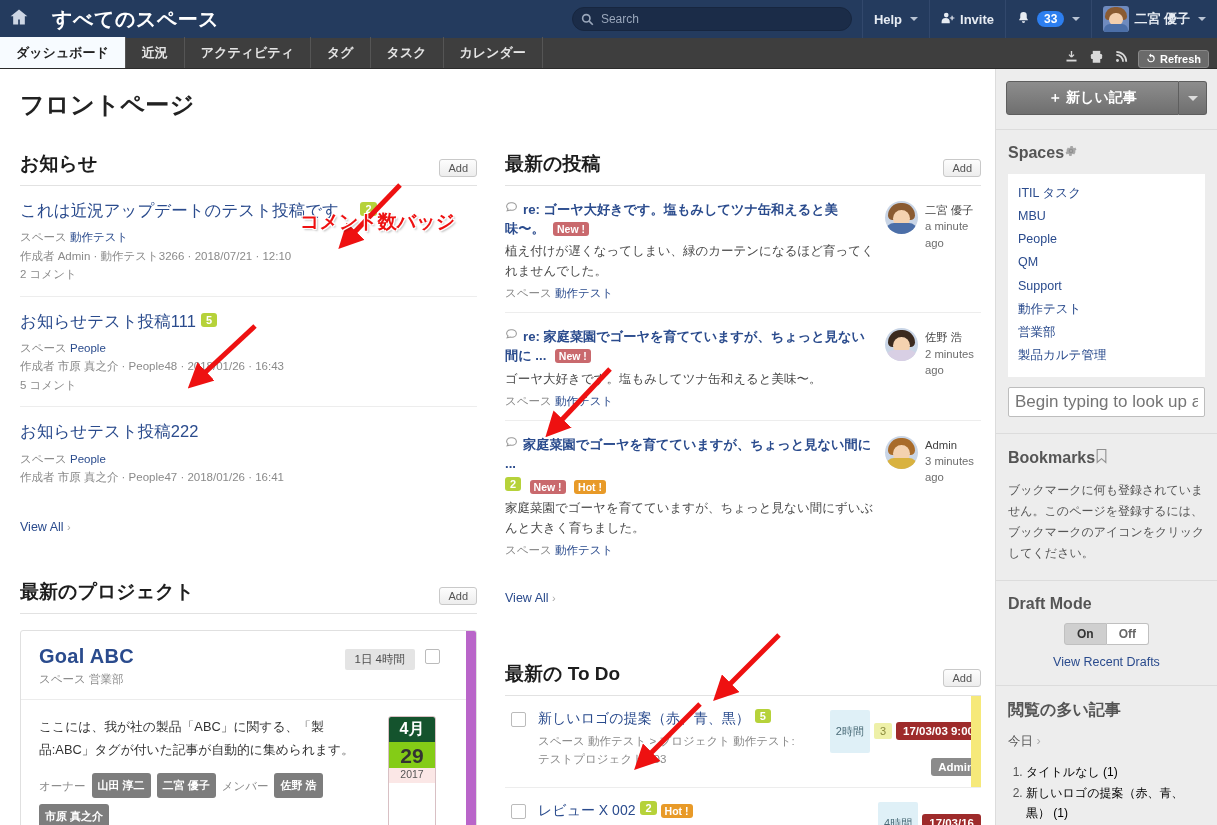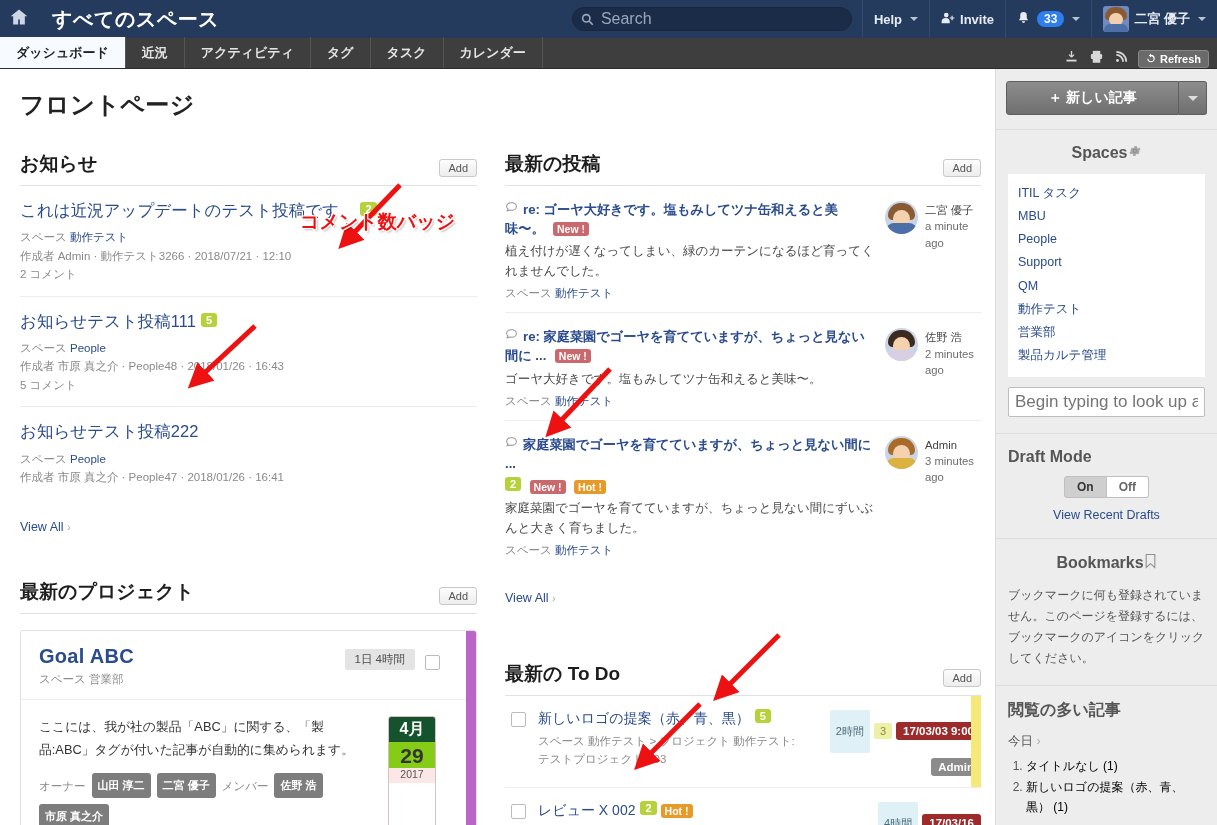--- a/index.html
+++ b/index.html
@@ -25,21 +25,21 @@
     color: #ffffff; font-size: 20px; font-weight: bold; margin-left: 14px;
     letter-spacing: .5px;
   }
   .topbar-right { margin-left: auto; display: flex; align-items: center; height: 38px; }
   .search-wrap {
     position: relative; margin-right: 10px;
   }
   .search-box {
     width: 280px; height: 24px; border-radius: 12px; background: #1b2c48;
     border: 1px solid #132embed; border: 1px solid #17263f;
-    color: #c3ccdb; font-size: 16px; padding: 0 10px 0 28px;
+    color: #c3ccdb; font-size: 12px; padding: 0 10px 0 28px;
     font-family: "Liberation Sans", sans-serif;
   }
   .search-box::placeholder { color: #9aa7bb; }
   .search-ico {
     position: absolute; left: 9px; top: 5px; width: 13px; height: 13px; pointer-events: none;
   }
   .search-ico svg { stroke: #9aa7bb; fill: none; stroke-width: 2; }
   .nav-cell {
     height: 38px; display: flex; align-items: center; gap: 5px;
     padding: 0 11px; color: #e7ecf3; font-size: 13px; font-weight: bold;
@@ -151,21 +151,21 @@
   .av .body { position:absolute; left:1px; bottom:0; width:31px; height:11px; border-radius:8px 8px 0 0; }
   .av-info { font-size: 11.3px; color: #6d6d6d; line-height: 1.45; padding-top: 1px; }
   .av-info .nm { color: #444; }
 
   
   .proj-card { border: 1px solid #e0e0e0; border-radius: 3px; margin-top: 16px; background: #fff; position: relative; overflow:hidden; }
   .proj-bar { position: absolute; right: 0; top: 0; width: 10px; height: 100%; background: #b965c9; }
   .proj-head { padding: 14px 18px 12px; border-bottom: 1px solid #ececec; display:flex; align-items:flex-start; }
   .proj-name { font-size: 20px; color: #2a4b8d; font-weight: bold; letter-spacing: .3px; cursor:pointer; }
   .proj-space { font-size: 11.5px; color: #8a8a8a; margin-top: 4px; }
-  .proj-right { margin-left:auto; display:flex; align-items:flex-end; gap:10px; padding-top:4px; padding-right:18px;}
+  .proj-right { margin-left:auto; display:flex; align-items:flex-start; gap:10px; padding-top:4px; padding-right:18px;}
   .time-chip { background:#e4e4e4; color:#4d4d4d; font-size:11.5px; padding:3px 10px; border-radius:2px; }
   .chk { width:15px; height:15px; border:1px solid #bbb; border-radius:2px; background:#fff; cursor:pointer; }
   .proj-body { padding: 16px 18px 14px; display:flex; }
   .proj-text { font-size: 12.8px; color: #333; line-height: 1.75; flex:1; padding-right: 12px; }
   .tag-row { margin-top: 12px; font-size: 11.5px; color: #8a8a8a; display:flex; align-items:center; gap:6px; flex-wrap:wrap;}
   .person-chip { background:#7d7d7d; color:#fff; font-size:11px; font-weight:bold; border-radius:3px; padding:3px 6px; cursor:pointer;}
   .cal {
     width: 48px; flex: none; border-radius: 3px; overflow: hidden; text-align: center;
     border:1px solid #d8c0c4; margin-right: 22px;
   }
@@ -195,40 +195,40 @@
   .newpost {
     flex: 1; background: linear-gradient(#8d8d8d,#6f6f6f); color: #fff; font-size: 14px;
     font-weight: bold; border: 1px solid #5e5e5e; border-radius: 3px 0 0 3px;
     padding: 7px 0; text-align: center; cursor: pointer;
   }
   .newpost-dd {
     width: 28px; background: linear-gradient(#8d8d8d,#6f6f6f); border: 1px solid #5e5e5e;
     border-left: none; border-radius: 0 3px 3px 0; display:flex; align-items:center; justify-content:center; cursor:pointer;
   }
   .sb-section { border-top: 1px solid #dcdcdc; padding: 14px 12px 16px; }
-  .sb-head { display:flex; align-items:center; justify-content:center; margin-bottom: 12px; }
+  .sb-head { display:flex; align-items:center; justify-content:flex-start; margin-bottom: 12px; }
   .sb-title { font-size: 16px; font-weight: bold; color: #555; }
   .sb-tabs { display: flex; align-items: flex-end; gap: 2px; font-size: 12px; padding-left: 6px;}
   .sb-tab { padding: 4px 9px; color: #444; cursor: pointer; border-radius: 3px 3px 0 0; }
   .sb-tab.active { background: #fff; }
   .sb-tab.link { color: #2a4b8d; font-weight: bold; margin-left: 4px; }
   .sb-list { background: #fff; padding: 8px 10px 10px; font-size: 12.5px; line-height: 1.85; }
   .sb-list a { color: #2a4b8d; text-decoration: none; display:block; cursor:pointer; }
   .sb-input {
     width: 100%; margin-top: 10px; border: 1px solid #bdbdbd; border-radius: 2px;
     font-size: 17px; padding: 4px 6px; color: #777; background:#fff;
     font-family: "Liberation Sans", sans-serif;
   }
   .sb-text { font-size: 12px; color: #555; line-height: 1.75; }
   .toggle-wrap { display:flex; justify-content:center; margin-top: 10px; }
   .tg { font-size: 12px; font-weight: bold; padding: 3px 12px; border:1px solid #c0c0c0; cursor:pointer; }
   .tg.on { background:#cfcfcf; color:#333; border-radius: 3px 0 0 3px; }
   .tg.off { background:#fff; color:#666; border-left: none; border-radius: 0 3px 3px 0; }
   .center-link { display:block; text-align:center; font-size:12.5px; color:#2a4b8d; margin-top:10px; cursor:pointer; }
-  .today-link { font-size:12.5px; color:#555; margin-bottom:6px; }
+  .today-link { font-size:12.5px; color:#555; margin-bottom:12px; }
   .pop-list { font-size:12px; color:#555; line-height:1.72; padding-left: 18px; margin:0; }
   .pop-list li { color:#555; }
   .pop-list a { color:#000000; text-decoration:none; cursor:pointer; }
 
   
   .anno-label {
     position: absolute; color: #ee1111; font-size: 19px; font-weight: bold;
     font-family: "DejaVu Sans", sans-serif;
     text-shadow: 1px 1px 0 #fff, -1px 1px 0 #fff, 1px -1px 0 #fff, -1px -1px 0 #fff,
                  2px 2px 2px rgba(0,0,0,.25);
@@ -593,51 +593,51 @@
           <svg width="14" height="14" viewBox="0 0 24 24" fill="#8f8f8f">
               <path d="M12 8a4 4 0 1 0 0 8 4 4 0 0 0 0-8zm0 6a2 2 0 1 1 0-4 2 2 0 0 1 0 4z"></path>
               <path d="M19.4 13a7.6 7.6 0 0 0 0-2l2-1.5-2-3.4-2.3 1a7.6 7.6 0 0 0-1.7-1l-.4-2.6h-4l-.4 2.6a7.6 7.6 0 0 0-1.7 1l-2.3-1-2 3.4L4.6 11a7.6 7.6 0 0 0 0 2l-2 1.5 2 3.4 2.3-1a7.6 7.6 0 0 0 1.7 1l.4 2.6h4l.4-2.6a7.6 7.6 0 0 0 1.7-1l2.3 1 2-3.4z" opacity=".75"></path>
             </svg>
         </span>
       </div>
       <div class="sb-list">
         <a>ITIL タスク</a>
         <a>MBU</a>
         <a>People</a>
+        <a>QM</a>
         <a>Support</a>
-        <a>QM</a>
         <a>動作テスト</a>
         <a>営業部</a>
         <a>製品カルテ管理</a>
       </div>
       <input class="sb-input" value="" placeholder="Begin typing to look up a space." style="">
-    </div>
-
-    <div class="sb-section">
-      <div class="sb-title">Draft Mode</div>
-      <div class="toggle-wrap">
-        <span class="tg on">On</span>
-        <span class="tg off">Off</span>
-      </div>
-      <span class="center-link">View Recent Drafts</span>
     </div>
 
     <div class="sb-section">
       <div class="sb-head">
         <span class="sb-title">Bookmarks</span>
         <span>
           <svg width="13" height="16" viewBox="0 0 24 28" fill="none" stroke="#8f8f8f" stroke-width="2">
               <path d="M4 2h16v24l-8-7-8 7z"></path>
             </svg>
         </span>
       </div>
       <div class="sb-text">ブックマークに何も登録されていません。このページを登録するには、ブックマークのアイコンをクリックしてください。</div>
     </div>
 
     <div class="sb-section">
+      <div class="sb-title">Draft Mode</div>
+      <div class="toggle-wrap">
+        <span class="tg on">On</span>
+        <span class="tg off">Off</span>
+      </div>
+      <span class="center-link">View Recent Drafts</span>
+    </div>
+
+    <div class="sb-section">
       <div class="sb-title" style="margin-bottom:12px">閲覧の多い記事</div>
       <div class="today-link">
         <span>今日</span> <span class="chev" style="color:#aaa">›</span>
       </div>
       <ol class="pop-list">
         <li><a>タイトルなし (1)</a></li>
         <li><a>新しいロゴの提案（赤、青、黒） (1)</a></li>
 
       </ol>
     </div>

